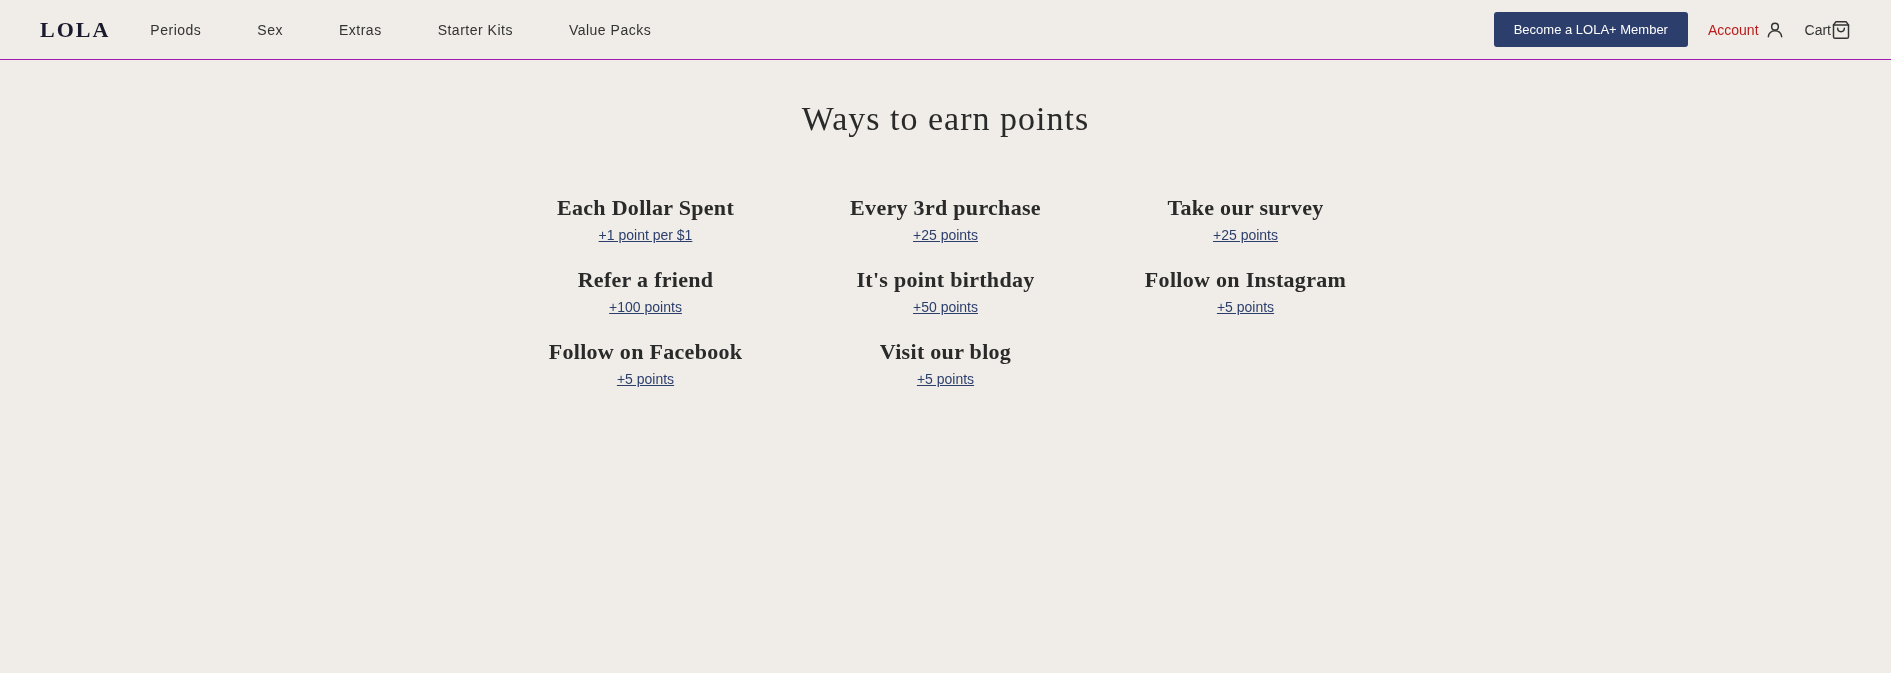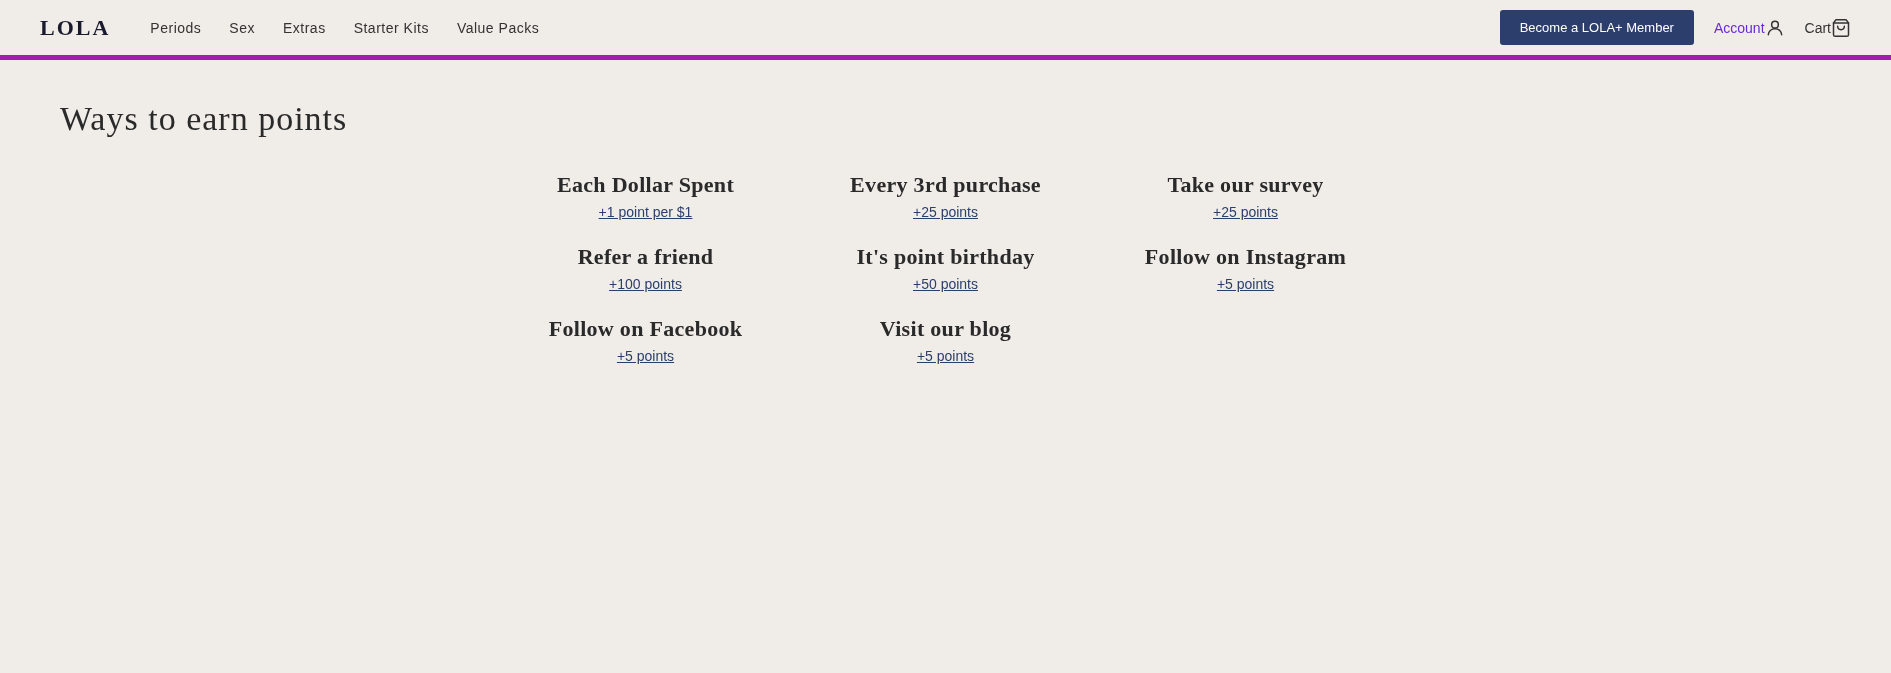--- a/index.html
+++ b/index.html
@@ -16,42 +16,42 @@
     }
 
     
     header {
       display: flex;
       align-items: center;
       justify-content: space-between;
       padding: 0 40px;
       height: 60px;
       background-color: #f0ede8;
-      border-bottom: 5px solid #a21caf;
+      border-bottom: 1px solid #a21caf;
     }
 
     .header-left {
       display: flex;
       align-items: center;
       gap: 40px;
     }
 
     .logo {
       font-family: Georgia, serif;
       font-size: 22px;
       font-weight: bold;
       letter-spacing: 2px;
       color: #1a1a2e;
       text-transform: uppercase;
     }
 
     nav {
       display: flex;
       align-items: flex-end;
-      gap: 28px;
+      gap: 56px;
     }
 
     nav a {
       text-decoration: none;
       color: #333;
       font-family: Arial, sans-serif;
       font-size: 14px;
       letter-spacing: 0.5px;
     }
 
@@ -69,22 +69,23 @@
       font-family: Arial, sans-serif;
       font-size: 13px;
       border-radius: 3px;
       cursor: pointer;
       white-space: nowrap;
     }
 
     .account-link {
       display: flex;
       align-items: center;
+      gap: 6px;
       text-decoration: none;
-      color: #6d28d9;
+      color: #b91c1c;
       font-family: Arial, sans-serif;
       font-size: 14px;
     }
 
     .account-icon {
       width: 20px;
       height: 20px;
     }
 
     .cart-link {
@@ -101,25 +102,26 @@
       width: 20px;
       height: 20px;
     }
 
     
     main {
       padding: 40px 60px 60px;
     }
 
     .page-title {
+      text-align: center;
       font-family: Georgia, serif;
       font-size: 34px;
       font-weight: normal;
       color: #2a2a2a;
-      margin-bottom: 34px;
+      margin-bottom: 57px;
       letter-spacing: 1px;
     }
 
     .rewards-grid {
       display: grid;
       grid-template-columns: repeat(3, 1fr);
       row-gap: 24px;
       max-width: 900px;
       margin: 0 auto;
     }

